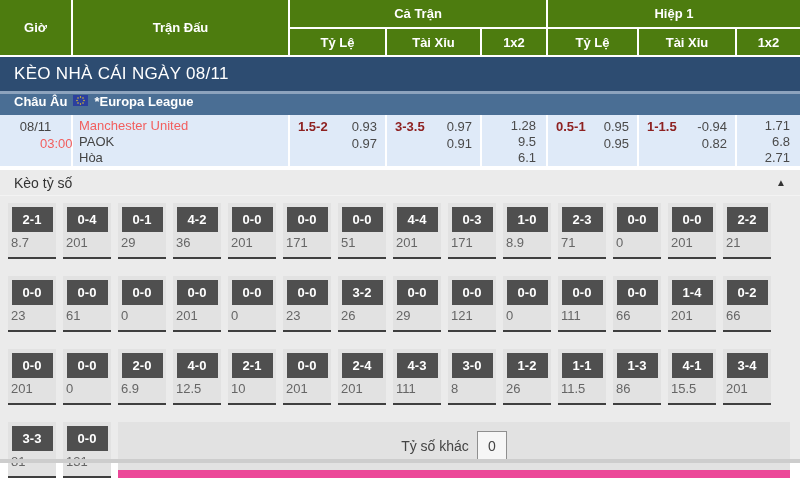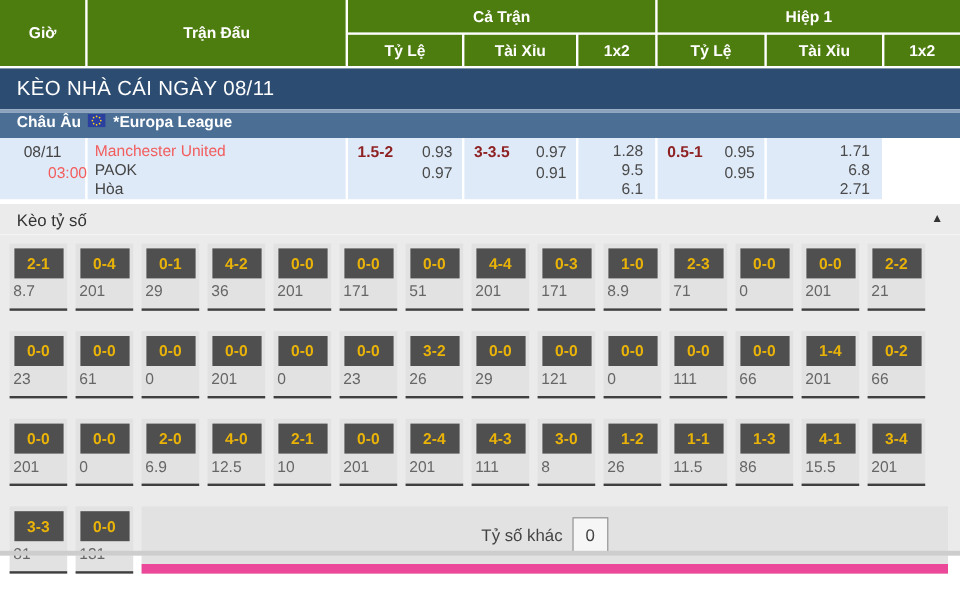--- a/index.html
+++ b/index.html
@@ -51,21 +51,21 @@
   .score-section { background:#ebebeb; height:293px; position:relative; }
   .sec-header { height:26px; display:flex; align-items:center; justify-content:space-between;
                 padding:0 14px; font-size:14px; color:#333; border-bottom:1px solid #f3f3f3;
                 cursor:pointer; }
   .tri { font-size:10px; color:#333; }
   .score-grid { padding:7px 0 0 8px; }
   .score-row { display:flex; gap:7px; margin-bottom:17px; margin-right:10px; }
   .score-cell { width:48px; height:56px; background:#e2e2e2;
                 border-bottom:2px solid #3f3f3f; cursor:pointer; }
   .chip { width:41px; height:25px; margin:4px auto 0 auto; background:#4f4f4f;
-          color:#eab308; font-size:13px; font-weight:bold; text-align:center;
+          color:#ffffff; font-size:13px; font-weight:bold; text-align:center;
           line-height:25px; }
   .codd { font-size:13px; color:#666; padding:3px 0 0 3px; }
   .other-cell { flex:1; height:56px; background:#e2e2e2; border-bottom:8px solid #ec4899;
                 display:flex; align-items:center; justify-content:center; gap:8px; }
   .other-label { font-size:14px; color:#444; }
   .other-input { width:30px; height:30px; text-align:center; font-size:14px; color:#444;
                  background:#f6f6f6; border:1px solid #8f8f8f;
                  font-family:"Liberation Sans", sans-serif; }
   .footer-strip { position:absolute; left:0; bottom:0; width:100%; height:4px; background:#cdcdcd; }
 </style>
@@ -145,20 +145,29 @@
     </div>
     <div class="mcell odds-cell">
       <div class="oline">
           <span class="hline">0.5-1</span>
           <span class="oval">0.95</span>
         </div>
       <div class="oline">
           <span class="oval">0.95</span>
         </div>
     </div>
+    <div class="mcell odds-cell">
+      <div class="oline">
+          <span class="hline">1-1.5</span>
+          <span class="oval">-0.94</span>
+        </div>
+      <div class="oline">
+          <span class="oval">0.82</span>
+        </div>
+    </div>
     <div class="mcell x12-cell">
       <div>1.71</div>
       <div>6.8</div>
       <div>2.71</div>
     </div>
   </div>
 
   <div style="height:4px;background:#fff;"></div>
 
   <div class="score-section">

